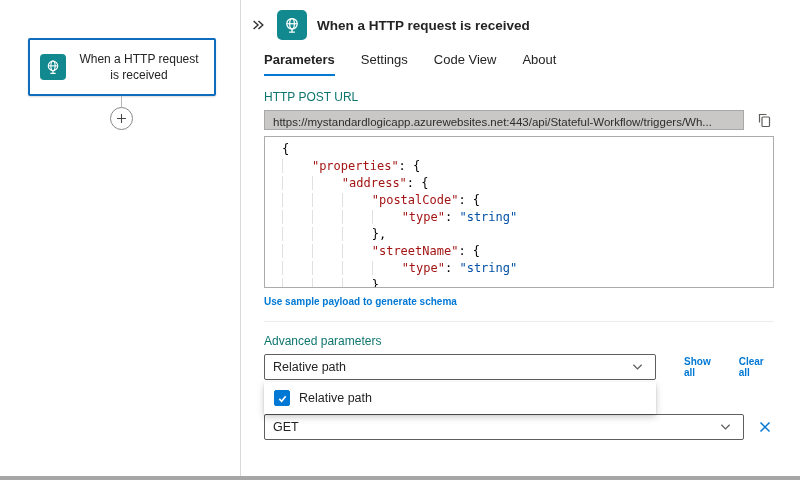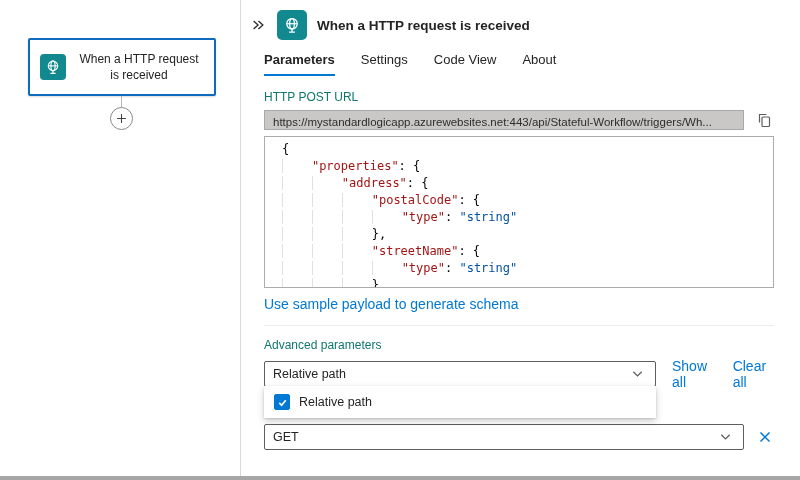--- a/index.html
+++ b/index.html
@@ -50,34 +50,34 @@
   }
   .icon-btn { width:20px; height:20px; display:flex; align-items:center; justify-content:center; cursor:pointer; color:#605e5c; flex:0 0 auto; }
 
   .code-box { margin-top:6px; height:152px; border:1px solid #ababab; overflow:hidden; padding-top:4px; background:#fff; cursor:text; }
   .code-inner { padding-left:17px; font-family:"DejaVu Sans Mono","Liberation Mono",monospace; font-size:12px; line-height:17px; color:#000; }
   .code-line { white-space:pre; }
   .ind { border-left:1px solid #e0e0e0; }
   .tk { color:var(--key_color,#a31515); }
   .tv { color:var(--value_color,#0451a5); }
 
-  .link { color:var(--accent,#0078d4); font-size:14px; cursor:pointer; }
+  .link { color:var(--accent,#0078d4); font-size:10px; cursor:pointer;font-weight:bold; }
   .sample-link { display:inline-block; margin-top:8px; }
 
   .section-divider { border-top:1px solid #ececec; margin-top:12px; }
   .adv-label { margin-top:12px; font-size:12px; }
 
   .adv-row { position:relative; display:flex; align-items:center; gap:16px; margin-top:6px; }
   .combobox {
     height:26px; border:1px solid #605e5c; border-radius:2px; background:#fff;
     display:flex; align-items:center; justify-content:space-between;
     padding:0 8px; font-size:12.5px; cursor:pointer;
   }
   .adv-combo { width:392px; flex:0 0 auto; }
-  .adv-links { display:flex; gap:18px; align-items:center; }
+  .adv-links { display:flex; gap:18px; align-items:center;margin-left:12px; }
 
   .dropdown-menu {
     position:absolute; left:0; top:28px; width:392px; background:#fff; z-index:10; padding:1px 0;
     box-shadow:0 3.2px 7.2px rgba(0,0,0,.20), 0 0.6px 1.8px rgba(0,0,0,.12);
   }
   .menu-item { height:30px; display:flex; align-items:center; gap:9px; padding:0 10px; font-size:12.5px; cursor:pointer; }
   .checkbox { width:16px; height:16px; background:var(--accent,#0078d4); border:1px solid var(--accent,#0078d4); border-radius:2px; display:flex; align-items:center; justify-content:center; flex:0 0 auto; }
 
   .method-row { display:flex; align-items:center; gap:12px; margin-top:34px; }
   .method-combo { flex:1; }

